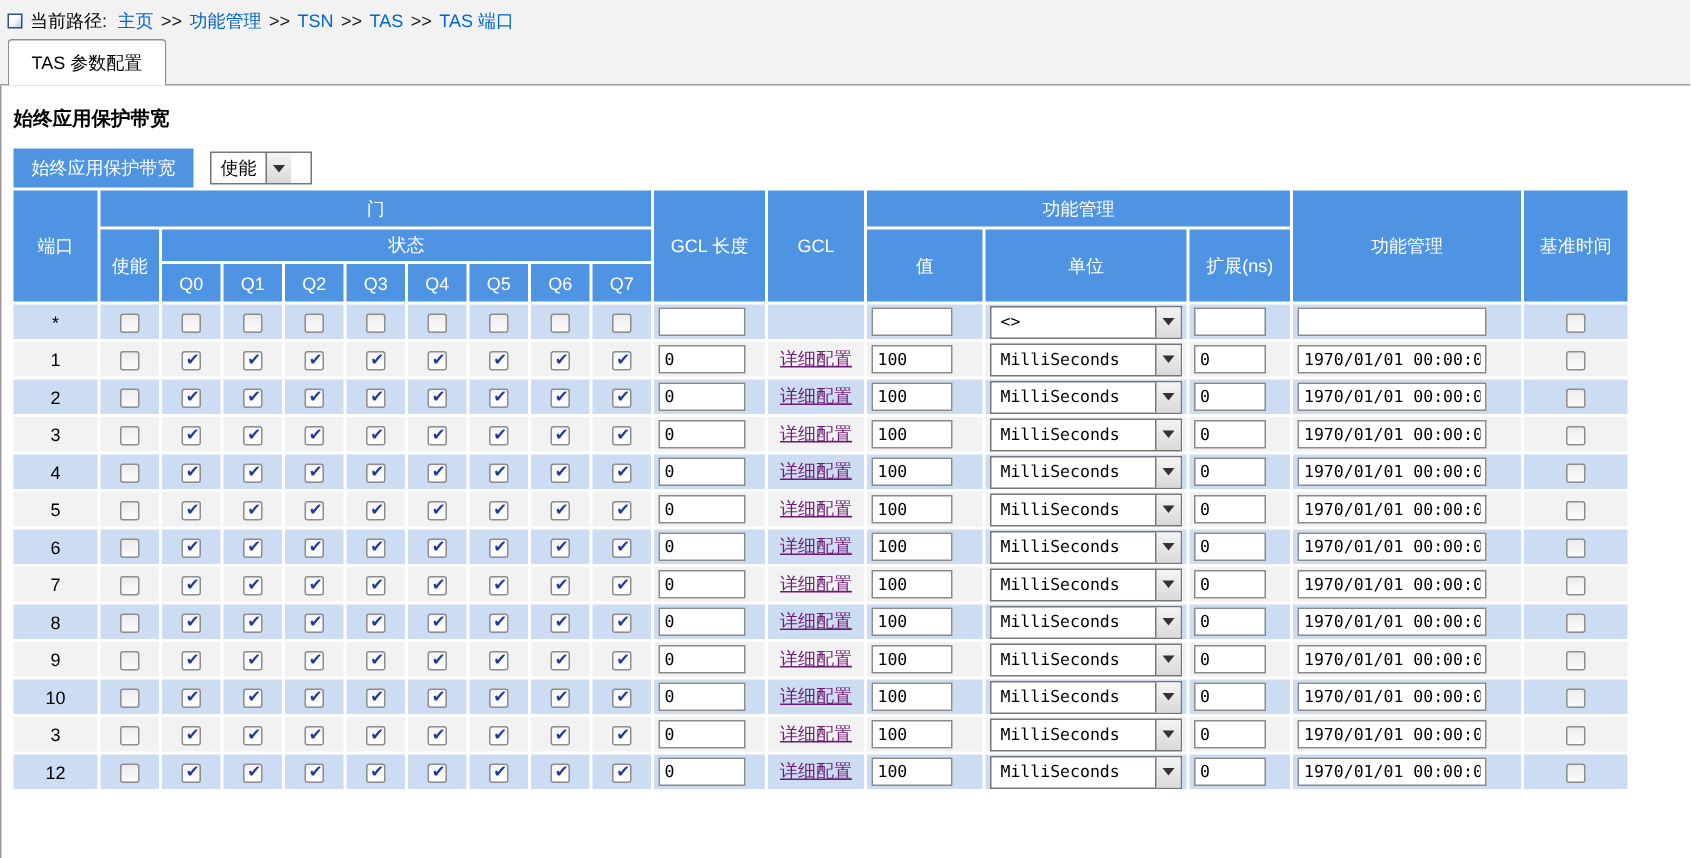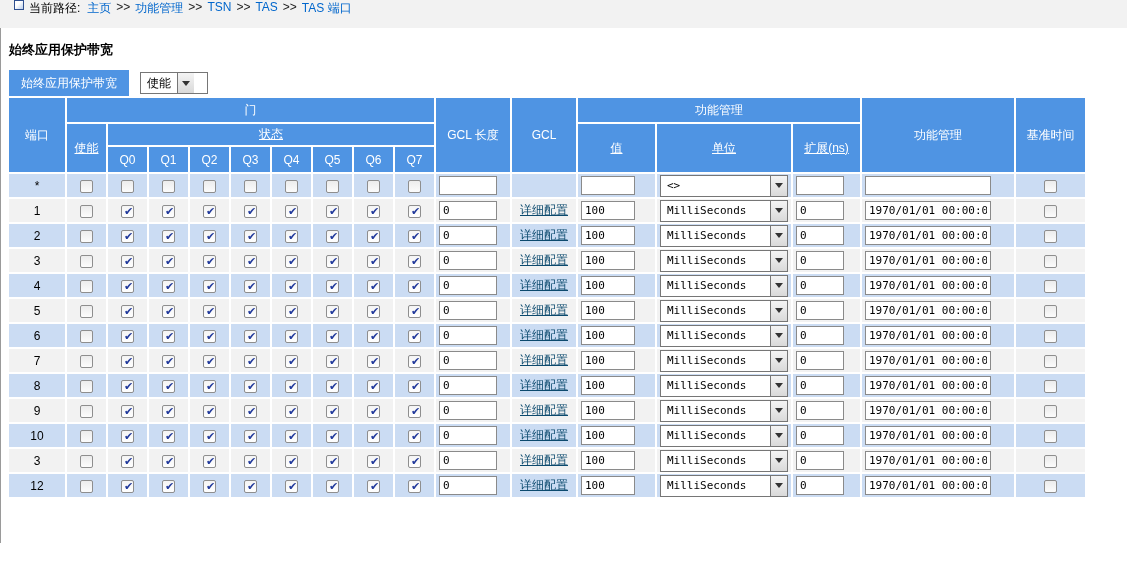--- a/index.html
+++ b/index.html
@@ -2,21 +2,21 @@
 <html><head>
 <meta charset="utf-8">
 <style>
   * { margin:0; padding:0; box-sizing:border-box; }
   html,body { width:1127px; height:572px; background:#fff;
     font-family:"Liberation Sans","DejaVu Sans",sans-serif; font-size:12px; color:#000; }
   .page { width:1127px; height:572px; overflow:hidden; }
 
   
   .topbar { background:#f2f2f2; }
-  .breadcrumb { height:28px; display:flex; align-items:flex-start; padding-left:14px; }
+  .breadcrumb { height:28px; display:flex; align-items:center; padding-left:5px; }
   .bc-icon { width:10px; height:10px; border:1px solid #2f4f8f; background:linear-gradient(135deg,#ffffff 40%,#b9cdea); margin-right:5px; flex:0 0 auto; }
   .bc-label { color:#000; margin-right:4px; }
   .bc-link { color:#0066cc; text-decoration:none; cursor:pointer; margin:0 3px; }
   .bc-sep { color:#222; margin:0 2px; }
 
   .tabbar { height:29px; position:relative; }
   .tabbar .rule { position:absolute; left:0; right:0; bottom:0; height:1px; background:#9d9d9d; }
   .tab { position:absolute; left:5px; bottom:0; z-index:2; background:#ffffff;
     border:1px solid #8e8e8e; border-bottom:none; border-radius:3px 3px 0 0;
     padding:7px 15px 6px 15px; font-size:12px; color:#000; }
@@ -36,29 +36,29 @@
     background:linear-gradient(to bottom,#f4f4f4,#d9d9d9); }
   .wselect .sel-btn .arr { width:0; height:0; border-left:4px solid transparent; border-right:4px solid transparent; border-top:5px solid #333; }
   .enable-select { width:68px; margin-left:11px; }
   .unit-select { width:128px; }
   .unit-select .sel-text { flex:1; font-family:"DejaVu Sans Mono","Liberation Mono",monospace; font-size:11px; }
 
   
   table.cfg { border-collapse:separate; border-spacing:2px; margin-left:6px; table-layout:fixed; }
   table.cfg th { background:#4f94e3; color:#fff; font-weight:normal; font-size:12px; text-align:center; padding:2px; }
   table.cfg th.h1 { height:24px; }
-  table.cfg th.h2 { height:18px;text-decoration:underline; }
+  table.cfg th.h2 { height:18px; }
   table.cfg th.h3 { height:25px; }
   table.cfg td { height:23px; text-align:center; vertical-align:middle; padding:0 3px; font-size:12px; }
   tr.row-blue td { background:#cbdcf3; }
   tr.row-gray td { background:#f2f2f2; }
 
   .cell-input { border:1px solid #8a8a8a; background:#fff; height:19px; font-size:11px;
     font-family:"DejaVu Sans Mono","Liberation Mono",monospace; padding:1px 3px; width:100%; display:block; }
-  .detail-link { color:#0c4a6e; text-decoration:underline; cursor:pointer; }
+  .detail-link { color:#701a75; text-decoration:underline; cursor:pointer; }
 
   
   .cb { display:inline-block; width:13px; height:13px; border:1px solid #8e8e8e; border-radius:2px;
     background:linear-gradient(to bottom,#ececec,#fcfcfc); vertical-align:middle; position:relative; cursor:pointer; }
   .cb.checked { background:linear-gradient(to bottom,#f4f4f4,#ffffff); }
   .cb.checked::after { content:"\2714"; position:absolute; left:0; top:-2px; width:13px;
     font-size:11px; line-height:14px; color:#21399b; text-align:center; font-weight:bold; }
 </style>
 </head>
 <body>
@@ -71,20 +71,24 @@
       <span class="bc-label">当前路径:</span>
       <a class="bc-link">主页</a>
       <span class="bc-sep">&gt;&gt;</span>
       <a class="bc-link">功能管理</a>
       <span class="bc-sep">&gt;&gt;</span>
       <a class="bc-link">TSN</a>
       <span class="bc-sep">&gt;&gt;</span>
       <a class="bc-link">TAS</a>
       <span class="bc-sep">&gt;&gt;</span>
       <a class="bc-link">TAS 端口</a>
+    </div>
+    <div class="tabbar">
+      <div class="rule"></div>
+      <div class="tab">TAS 参数配置</div>
     </div>
   </div>
 
   <div class="content">
 
     <div class="sec-title1">始终应用保护带宽</div>
 
     <div class="controls">
       <button class="blue-btn">始终应用保护带宽</button>
       <span class="wselect enable-select">

